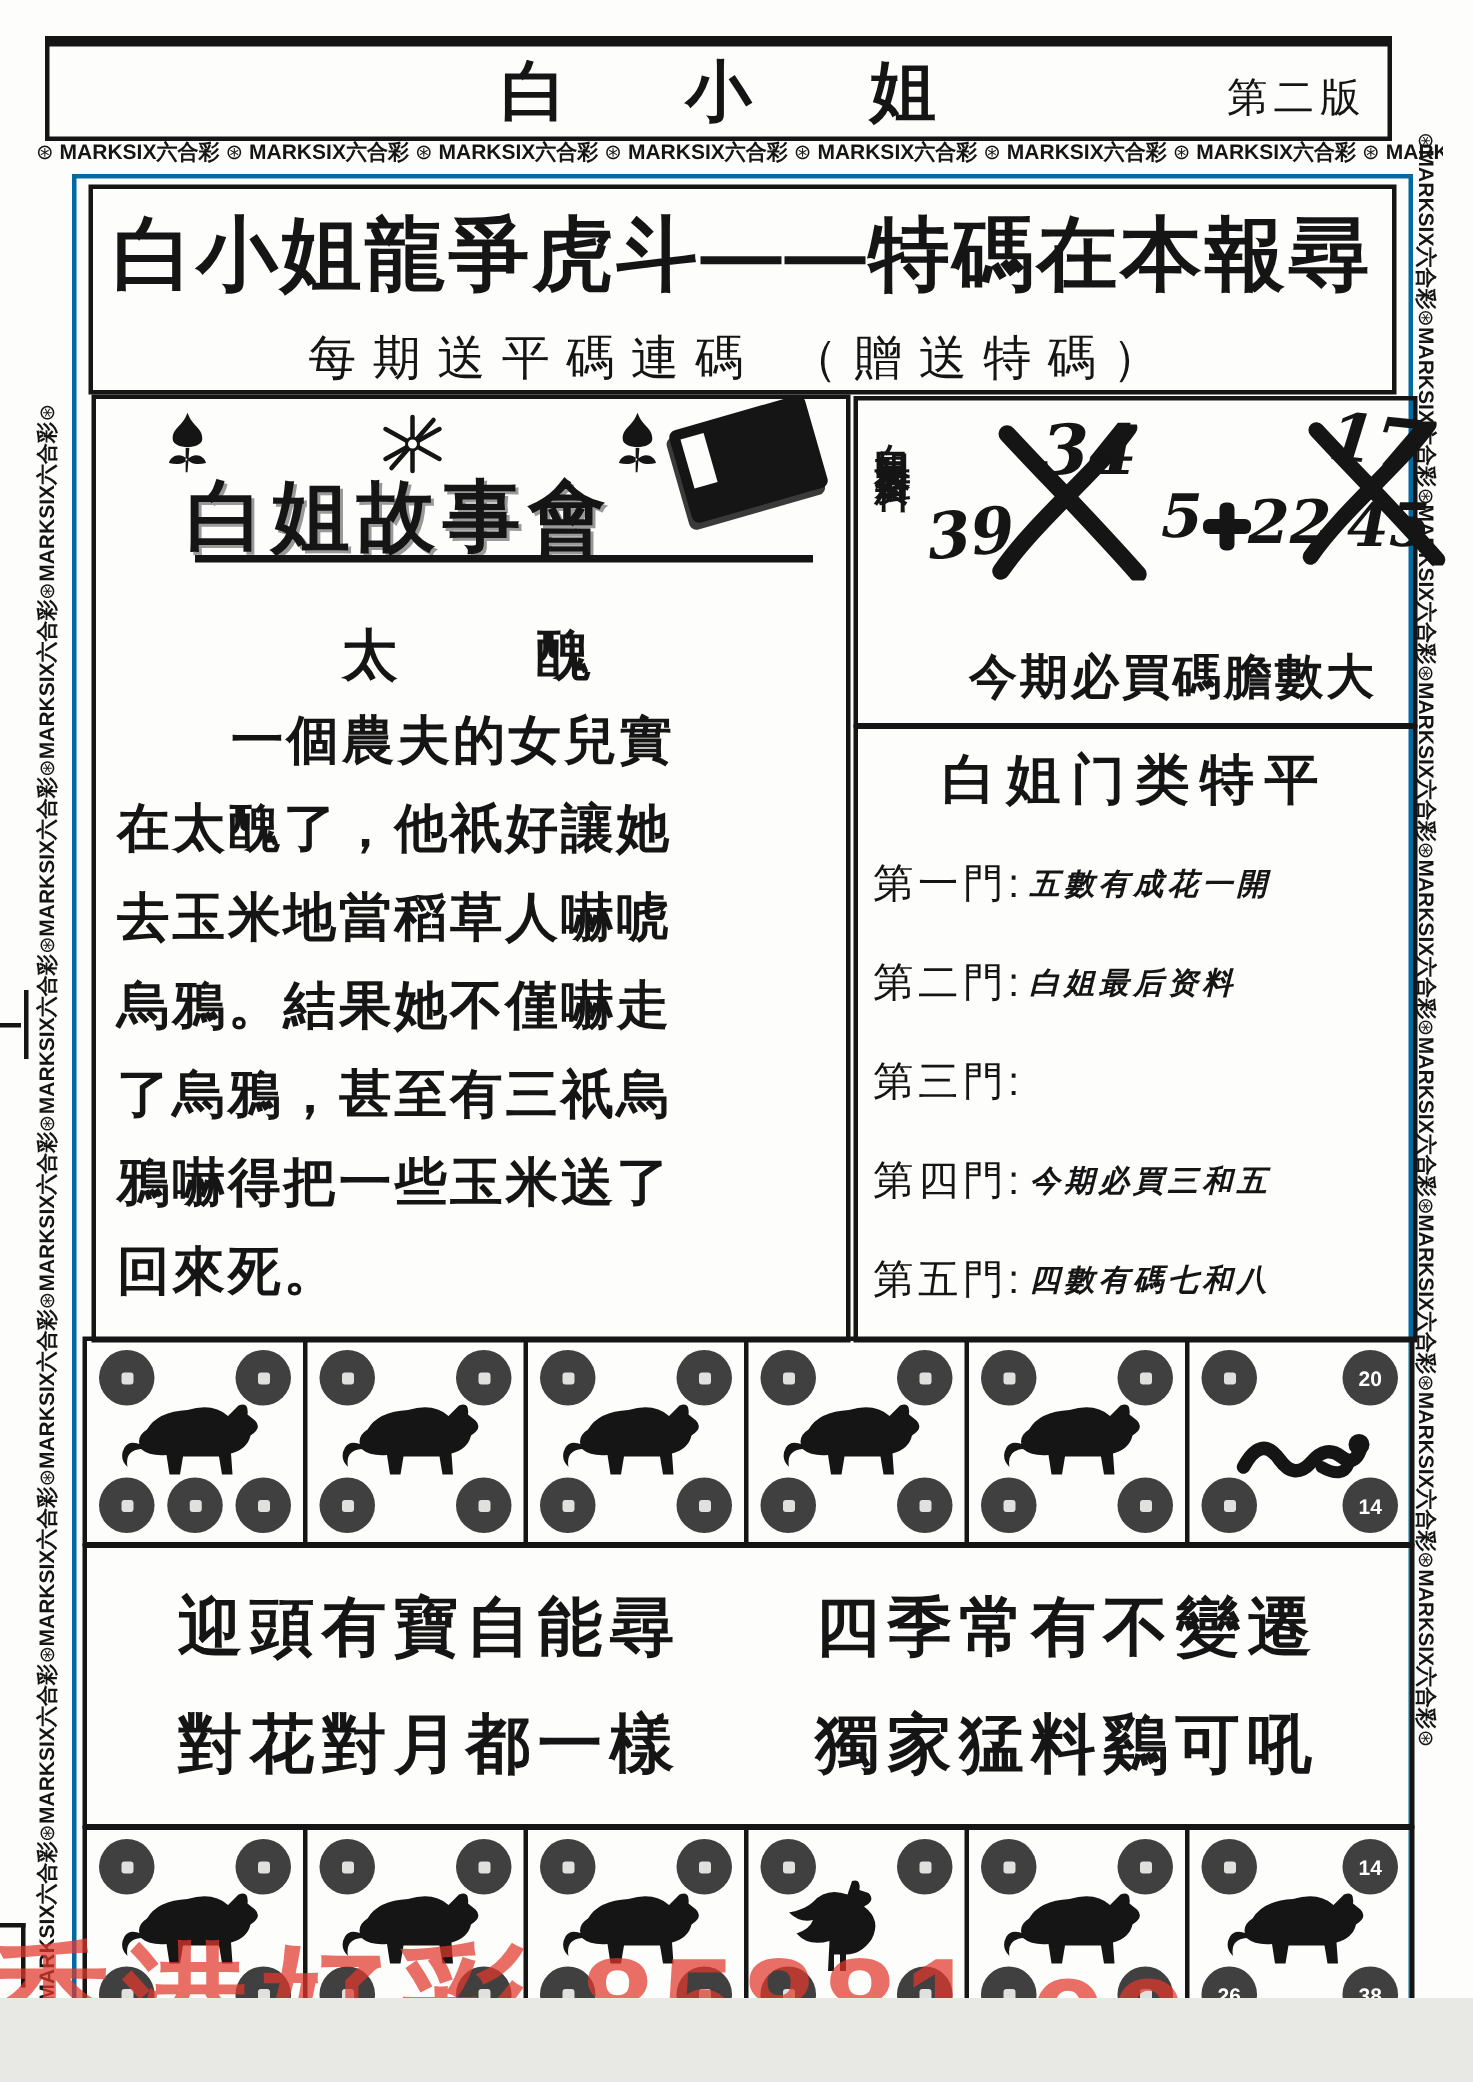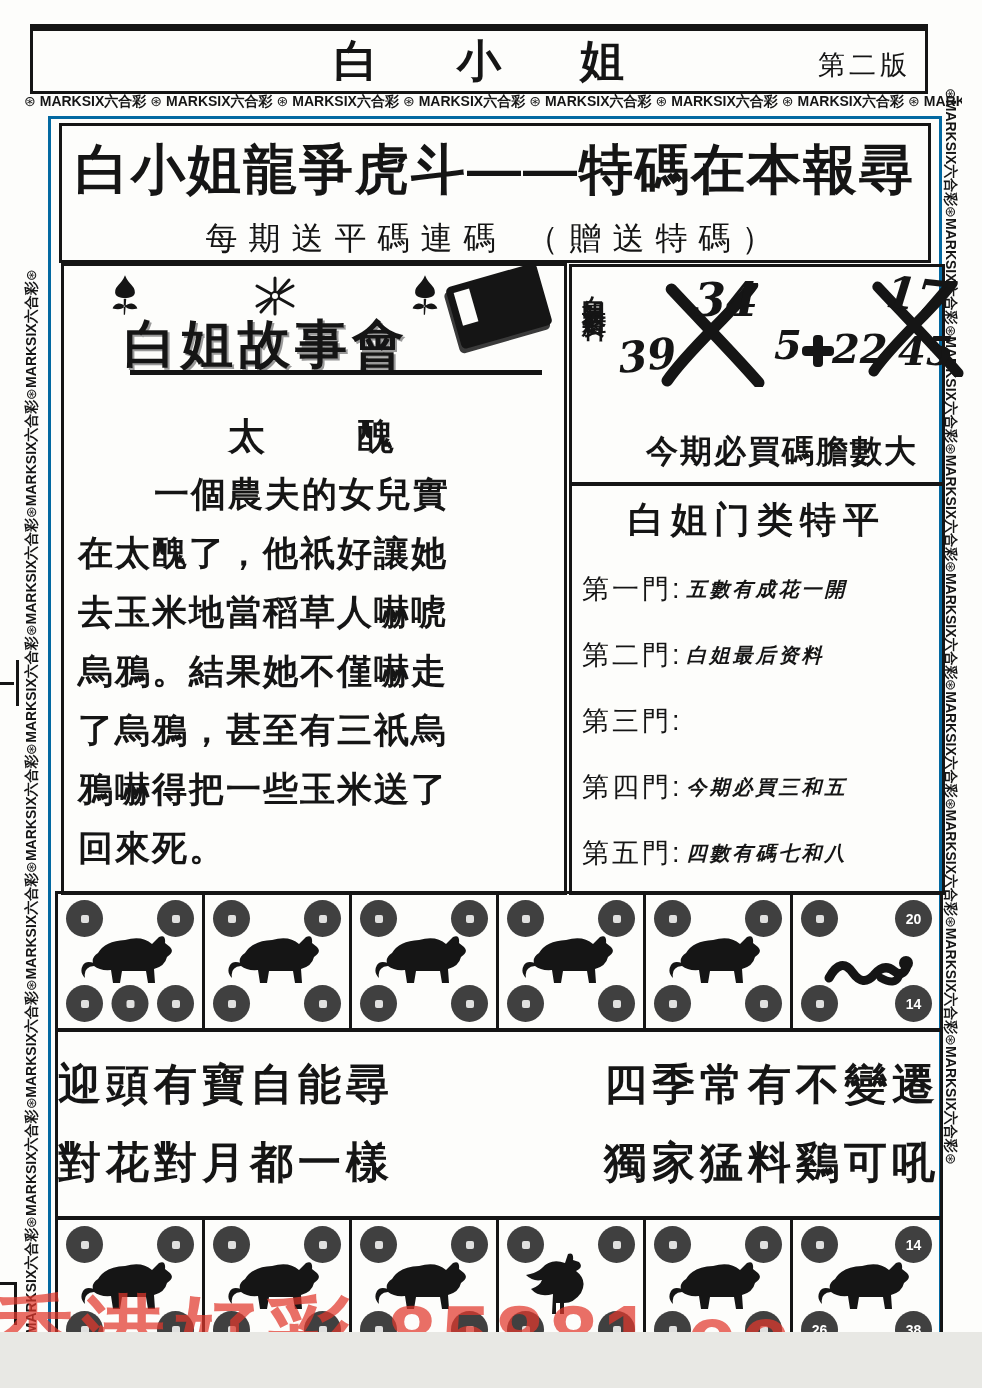--- a/index.html
+++ b/index.html
@@ -65,21 +65,21 @@
   .animal{position:absolute;left:50%;top:50%;width:100px;height:70px;transform:translate(-50%,-50%);fill:#151515;}
   .coin{position:absolute;width:37px;height:37px;border-radius:50%;background:#404040;
         display:flex;align-items:center;justify-content:center;}
   .coin span{color:#fff;font-size:14px;font-weight:700;}
   .coin.plain::after{content:"";width:8px;height:8px;background:#fdfdfb;opacity:.85;border-radius:2px;}
   .c-tl{left:8px;top:6px;} .c-tr{right:8px;top:6px;} .c-bl{left:8px;bottom:6px;}
   .c-br{right:8px;bottom:6px;} .c-bc{left:50%;bottom:6px;transform:translateX(-50%);}
   
   .poem-box{left:4px;top:910px;width:882px;height:184px;border:3px solid #151515;
             display:flex;flex-direction:column;justify-content:center;gap:20px;}
-  .poem-row{display:flex;justify-content:space-between;gap:89px;}
+  .poem-row{display:flex;justify-content:center;gap:89px;}
   .poem-row span{font-size:43px;font-weight:700;letter-spacing:5px;white-space:nowrap;}
   
   .watermark{left:-10px;top:1278px;width:1000px;font-size:86px;font-weight:900;letter-spacing:6px;
              color:rgba(224,55,45,0.72);white-space:nowrap;z-index:40;}
   
   .regmark-left{left:0;top:660px;width:16px;height:46px;border-right:3px solid #151515;}
   .regmark-left::after{content:"";position:absolute;left:-0px;top:22px;width:14px;height:3px;background:#151515;}
   .regmark-bl{left:0;top:1282px;width:14px;height:40px;border-right:3px solid #151515;border-top:3px solid #151515;}
 </style>
 </head>

